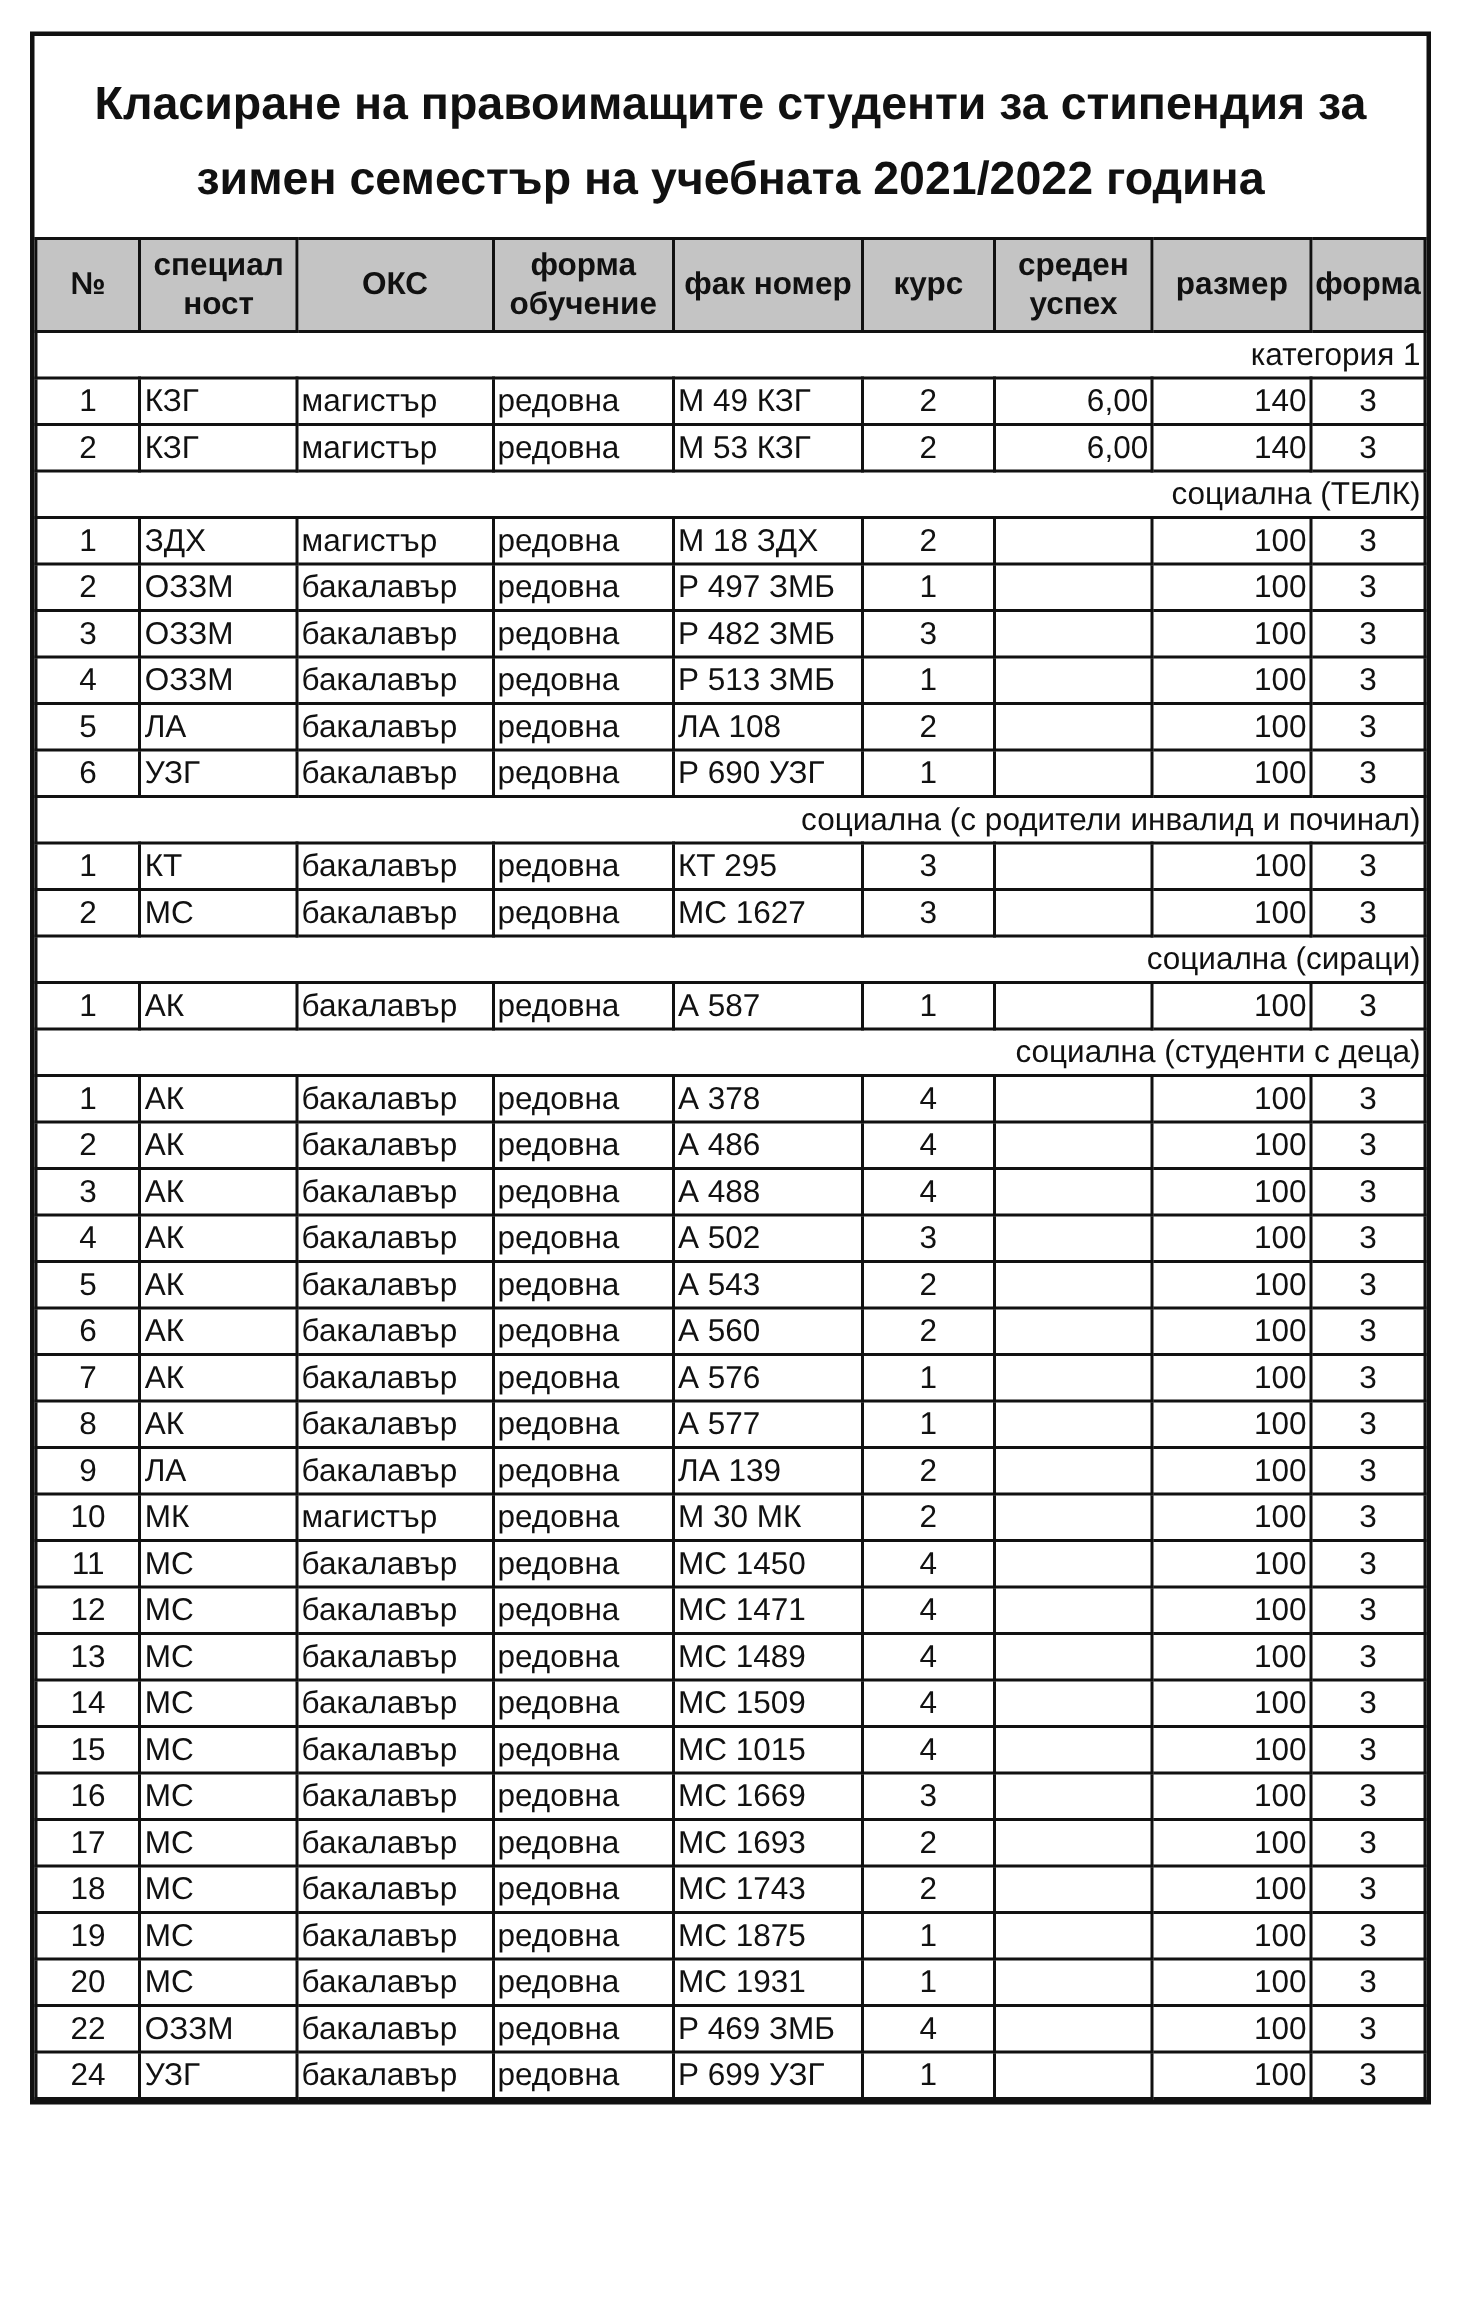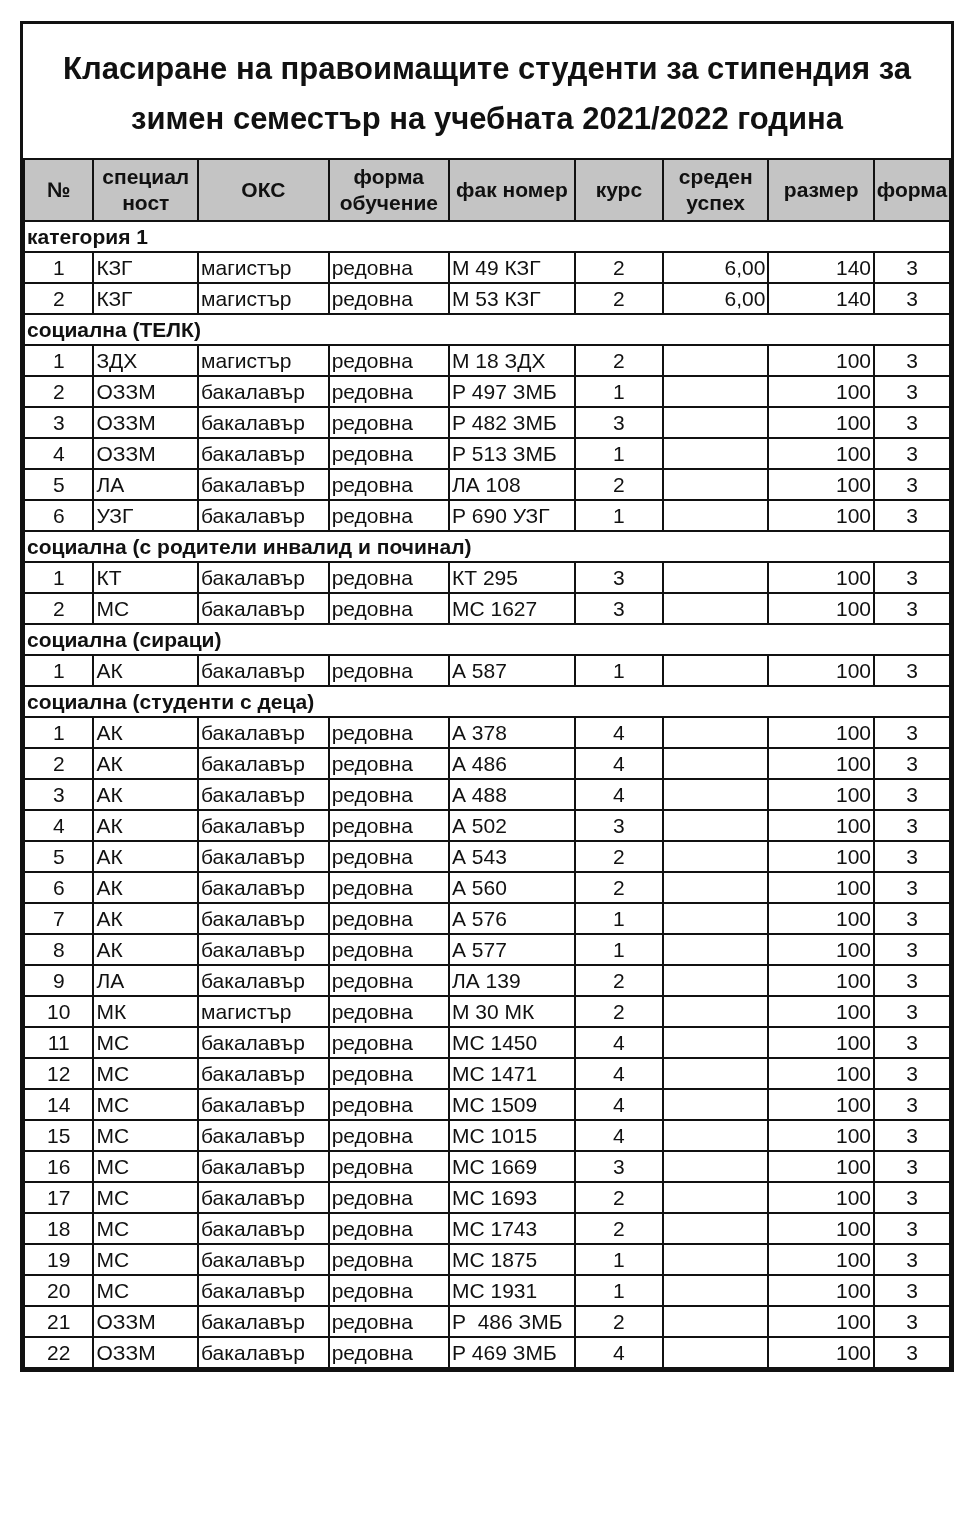--- a/index.html
+++ b/index.html
@@ -55,22 +55,22 @@
   }
   table.schol td{
     height:31px;
     vertical-align:middle;
     background:#ffffff;
     white-space:pre-wrap;
     padding:0 2px;
   }
   td.section-cell{
     background:var(--c-section-bg);
-    font-weight:bold;
-    text-align:left;
+    font-weight:normal;
+    text-align:right;
     height:32px;
   }
   
   col.w-num{width:7.5%;}
   col.w-specialty{width:11.3%;}
   col.w-oks{width:14.1%;}
   col.w-form{width:13.0%;}
   col.w-fac_number{width:13.6%;}
   col.w-course{width:9.5%;}
   col.w-avg_grade{width:11.4%;}
@@ -381,20 +381,31 @@
           <td class="col-specialty">МС</td>
           <td class="col-oks">бакалавър</td>
           <td class="col-form">редовна</td>
           <td class="col-fac_number">МС 1471</td>
           <td class="col-course">4</td>
           <td class="col-avg_grade"></td>
           <td class="col-amount">100</td>
           <td class="col-term">3</td>
         </tr>
         <tr>
+          <td class="col-num">13</td>
+          <td class="col-specialty">МС</td>
+          <td class="col-oks">бакалавър</td>
+          <td class="col-form">редовна</td>
+          <td class="col-fac_number">МС 1489</td>
+          <td class="col-course">4</td>
+          <td class="col-avg_grade"></td>
+          <td class="col-amount">100</td>
+          <td class="col-term">3</td>
+        </tr>
+        <tr>
           <td class="col-num">14</td>
           <td class="col-specialty">МС</td>
           <td class="col-oks">бакалавър</td>
           <td class="col-form">редовна</td>
           <td class="col-fac_number">МС 1509</td>
           <td class="col-course">4</td>
           <td class="col-avg_grade"></td>
           <td class="col-amount">100</td>
           <td class="col-term">3</td>
         </tr>
@@ -458,36 +469,36 @@
           <td class="col-specialty">МС</td>
           <td class="col-oks">бакалавър</td>
           <td class="col-form">редовна</td>
           <td class="col-fac_number">МС 1931</td>
           <td class="col-course">1</td>
           <td class="col-avg_grade"></td>
           <td class="col-amount">100</td>
           <td class="col-term">3</td>
         </tr>
         <tr>
-          <td class="col-num">21</td>
-          <td class="col-specialty">ОЗЗМ</td>
-          <td class="col-oks">бакалавър</td>
-          <td class="col-form">редовна</td>
-          <td class="col-fac_number">Р  486 ЗМБ</td>
-          <td class="col-course">2</td>
-          <td class="col-avg_grade"></td>
-          <td class="col-amount">100</td>
-          <td class="col-term">3</td>
-        </tr>
-        <tr>
           <td class="col-num">22</td>
           <td class="col-specialty">ОЗЗМ</td>
           <td class="col-oks">бакалавър</td>
           <td class="col-form">редовна</td>
           <td class="col-fac_number">Р 469 ЗМБ</td>
           <td class="col-course">4</td>
+          <td class="col-avg_grade"></td>
+          <td class="col-amount">100</td>
+          <td class="col-term">3</td>
+        </tr>
+        <tr>
+          <td class="col-num">24</td>
+          <td class="col-specialty">УЗГ</td>
+          <td class="col-oks">бакалавър</td>
+          <td class="col-form">редовна</td>
+          <td class="col-fac_number">Р 699 УЗГ</td>
+          <td class="col-course">1</td>
           <td class="col-avg_grade"></td>
           <td class="col-amount">100</td>
           <td class="col-term">3</td>
         </tr>
       </tbody>
   </table>
 </div>
 
 </body></html>

